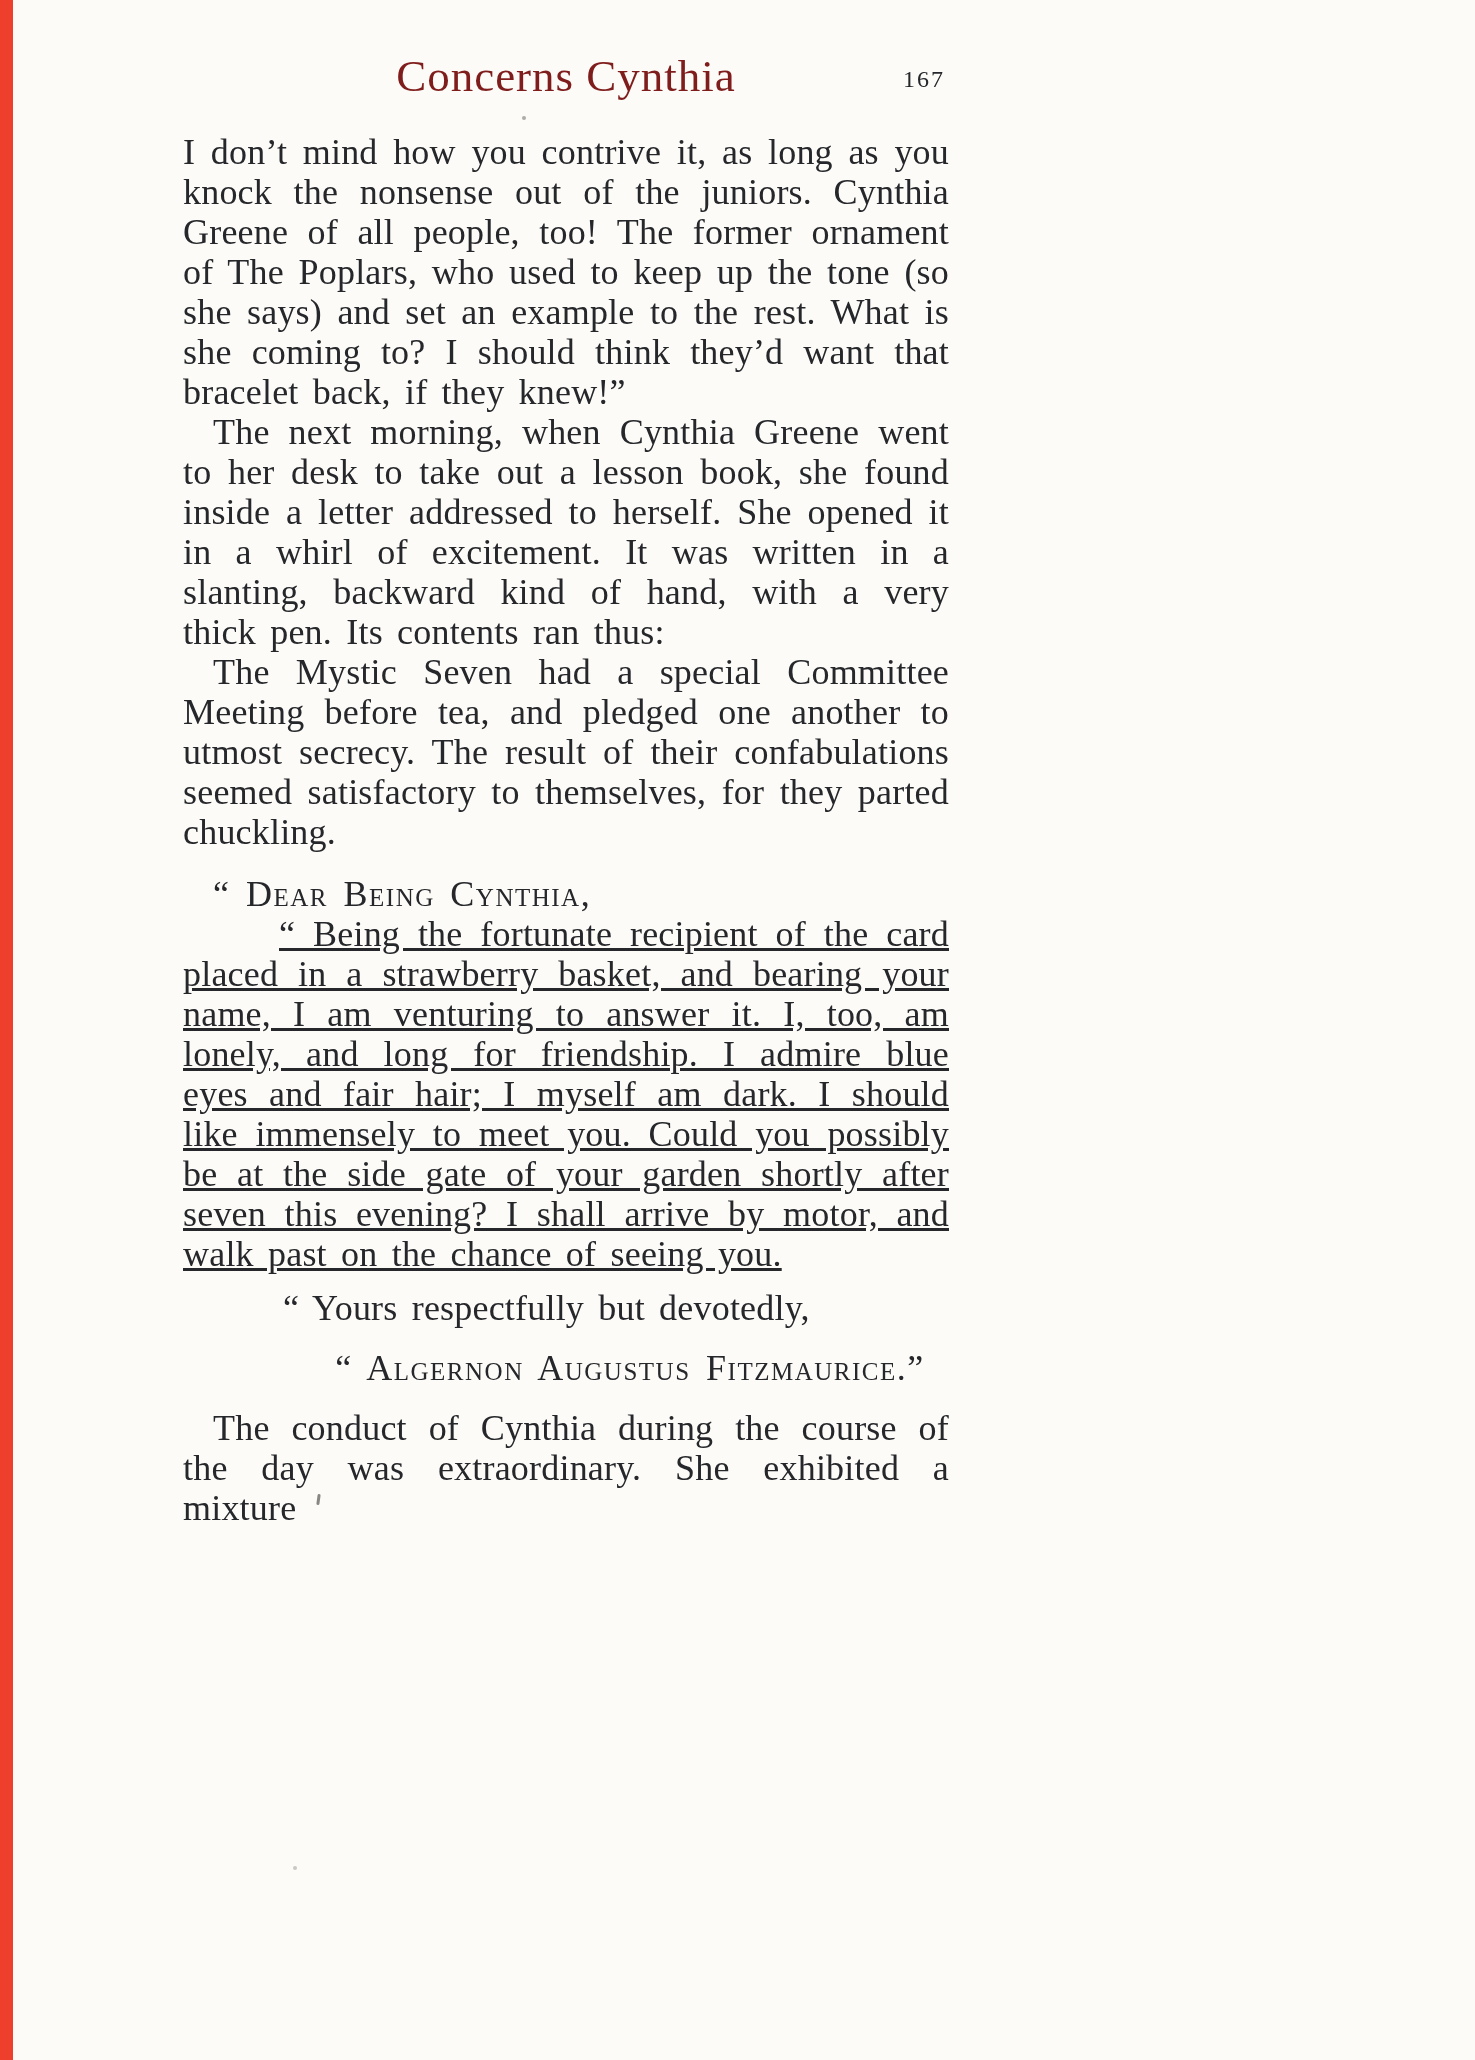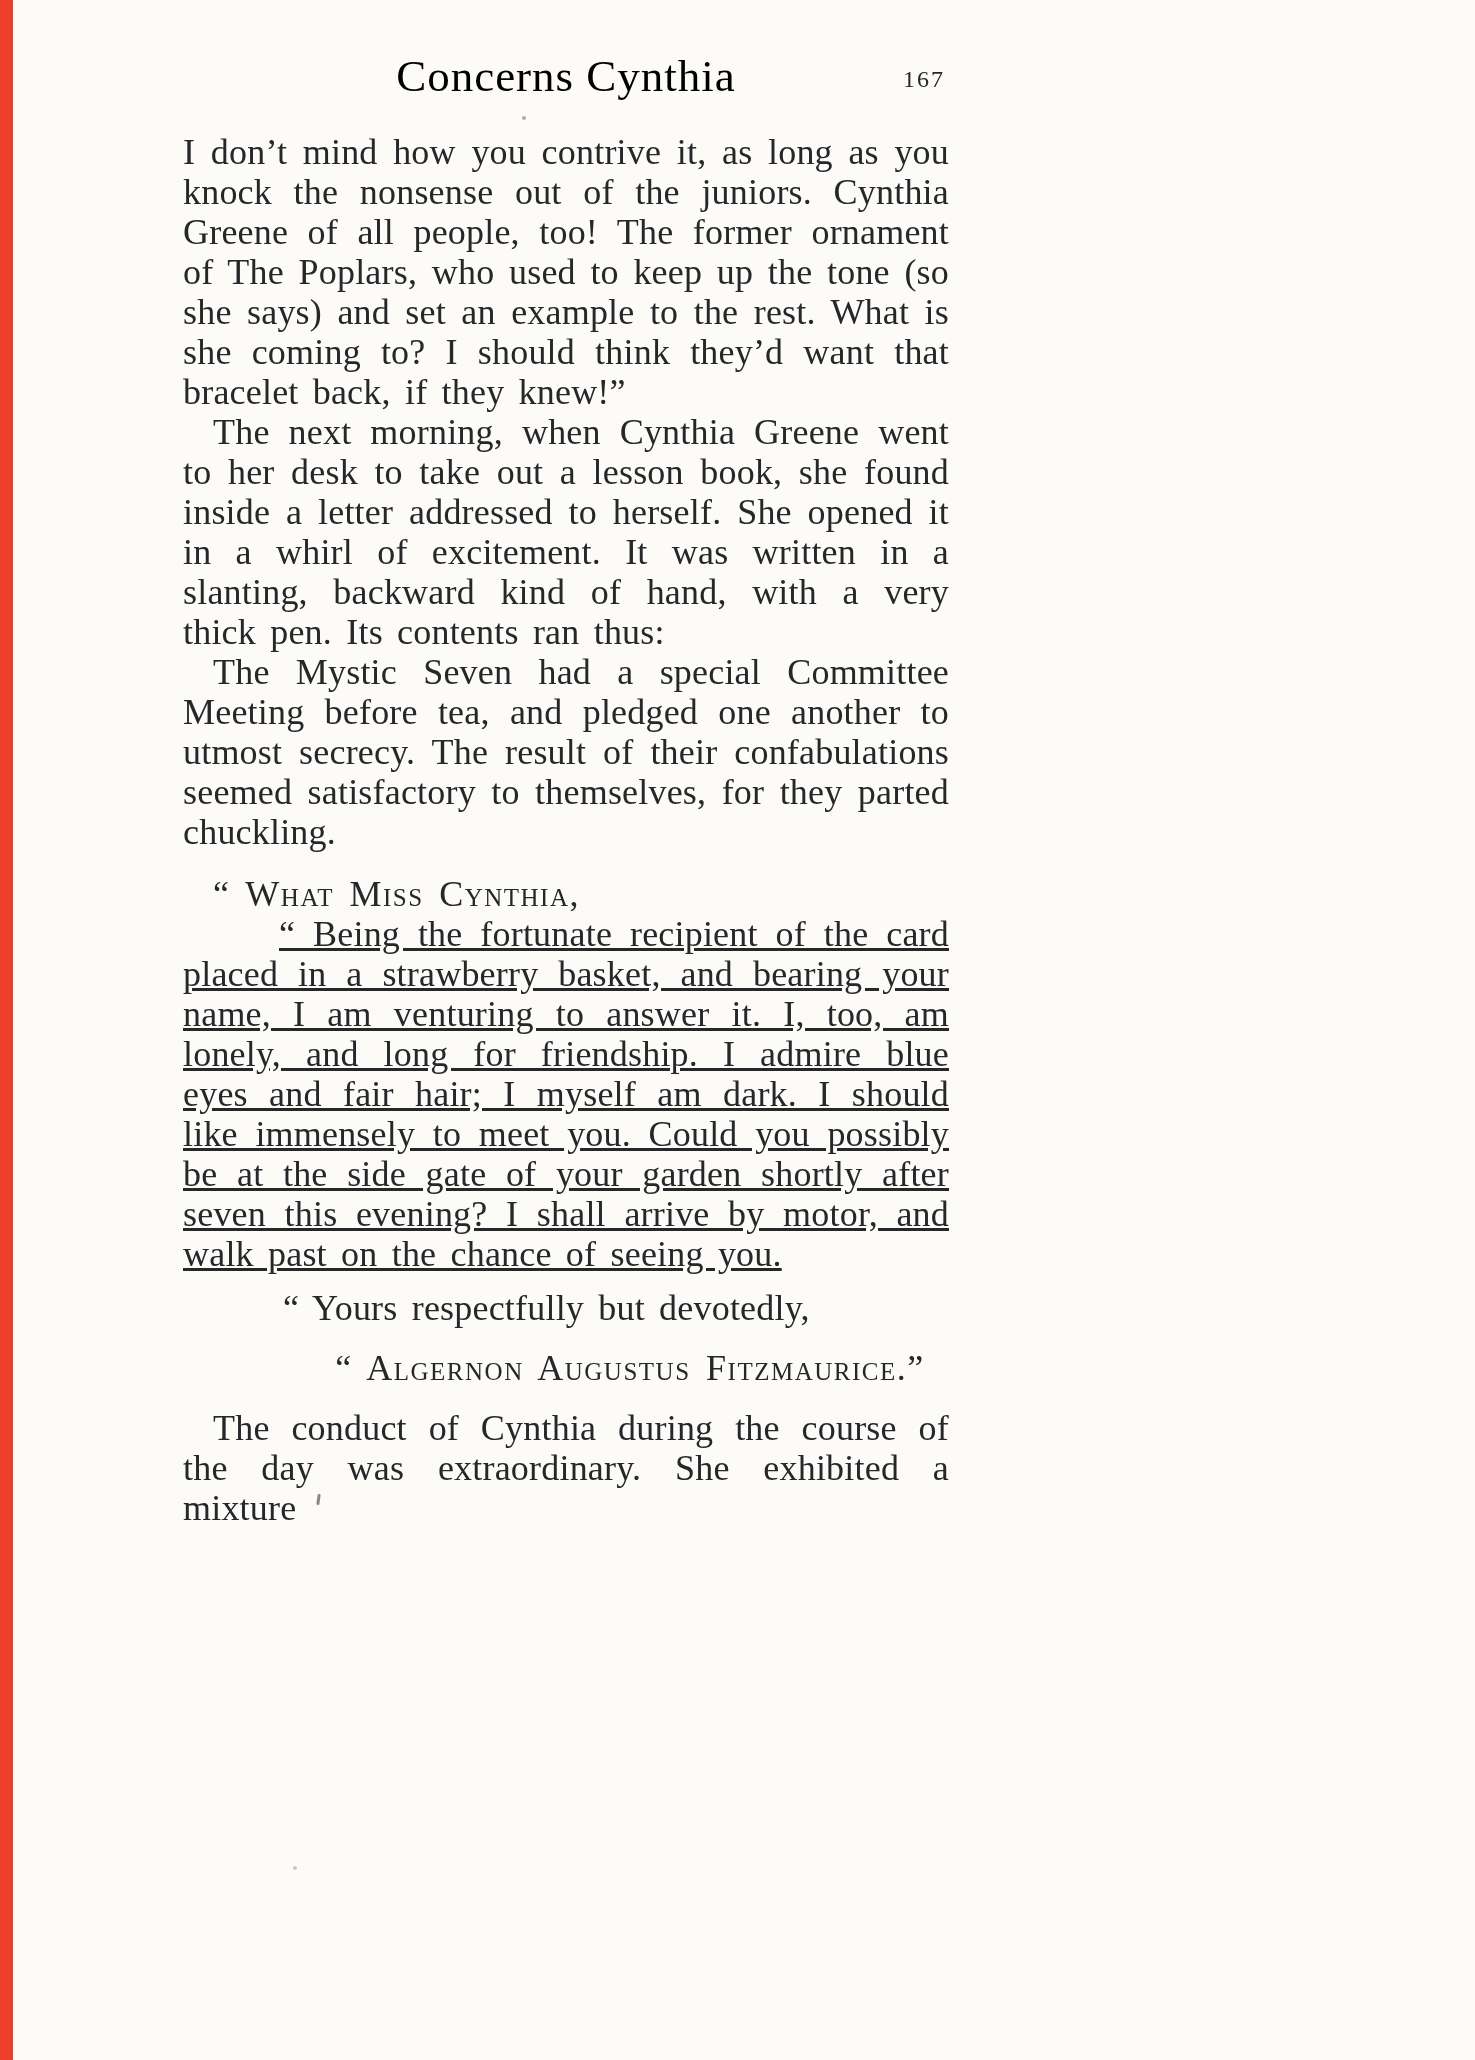--- a/index.html
+++ b/index.html
@@ -22,21 +22,21 @@
     position: absolute;
     left: 183px;
     top: 50px;
     width: 766px;
   }
   .header { position: relative; height: 82px; }
   .title {
     text-align: center;
     font-size: 45px;
     letter-spacing: 1px;
-    color: #000000;
+    color: #7f1d1d;
   }
   .pagenum {
     position: absolute;
     right: 4px;
     top: 16px;
     font-size: 24px;
     letter-spacing: 2px;
   }
   .body-text {
     font-size: 36px;
@@ -102,21 +102,21 @@
   </div>
 
   <div class="body-text">
 
     <p>I don’t mind how you contrive it, as long as you knock the nonsense out of the juniors. Cynthia Greene of all people, too! The former ornament of The Poplars, who used to keep up the tone (so she says) and set an example to the rest. What is she coming to? I should think they’d want that bracelet back, if they knew!”</p>
 
     <p class="indent">The next morning, when Cynthia Greene went to her desk to take out a lesson book, she found inside a letter addressed to herself. She opened it in a whirl of excitement. It was written in a slanting, backward kind of hand, with a very thick pen. Its contents ran thus:</p>
 
     <p class="indent">The Mystic Seven had a special Committee Meeting before tea, and pledged one another to utmost secrecy. The result of their confabulations seemed satisfactory to themselves, for they parted chuckling.</p>
 
-    <p class="salutation">“ What Miss Cynthia,</p>
+    <p class="salutation">“ Dear Being Cynthia,</p>
 
     <p class="letter-body">“ Being the fortunate recipient of the card placed in a strawberry basket, and bearing your name, I am venturing to answer it. I, too, am lonely, and long for friendship. I admire blue eyes and fair hair; I myself am dark. I should like immensely to meet you. Could you possibly be at the side gate of your garden shortly after seven this evening? I shall arrive by motor, and walk past on the chance of seeing you.</p>
 
     <p class="closing">“ Yours respectfully but devotedly,</p>
 
     <p class="signature">“ Algernon Augustus Fitzmaurice.”</p>
 
     <p class="final">The conduct of Cynthia during the course of the day was extraordinary. She exhibited a mixture</p>
 
   </div>

